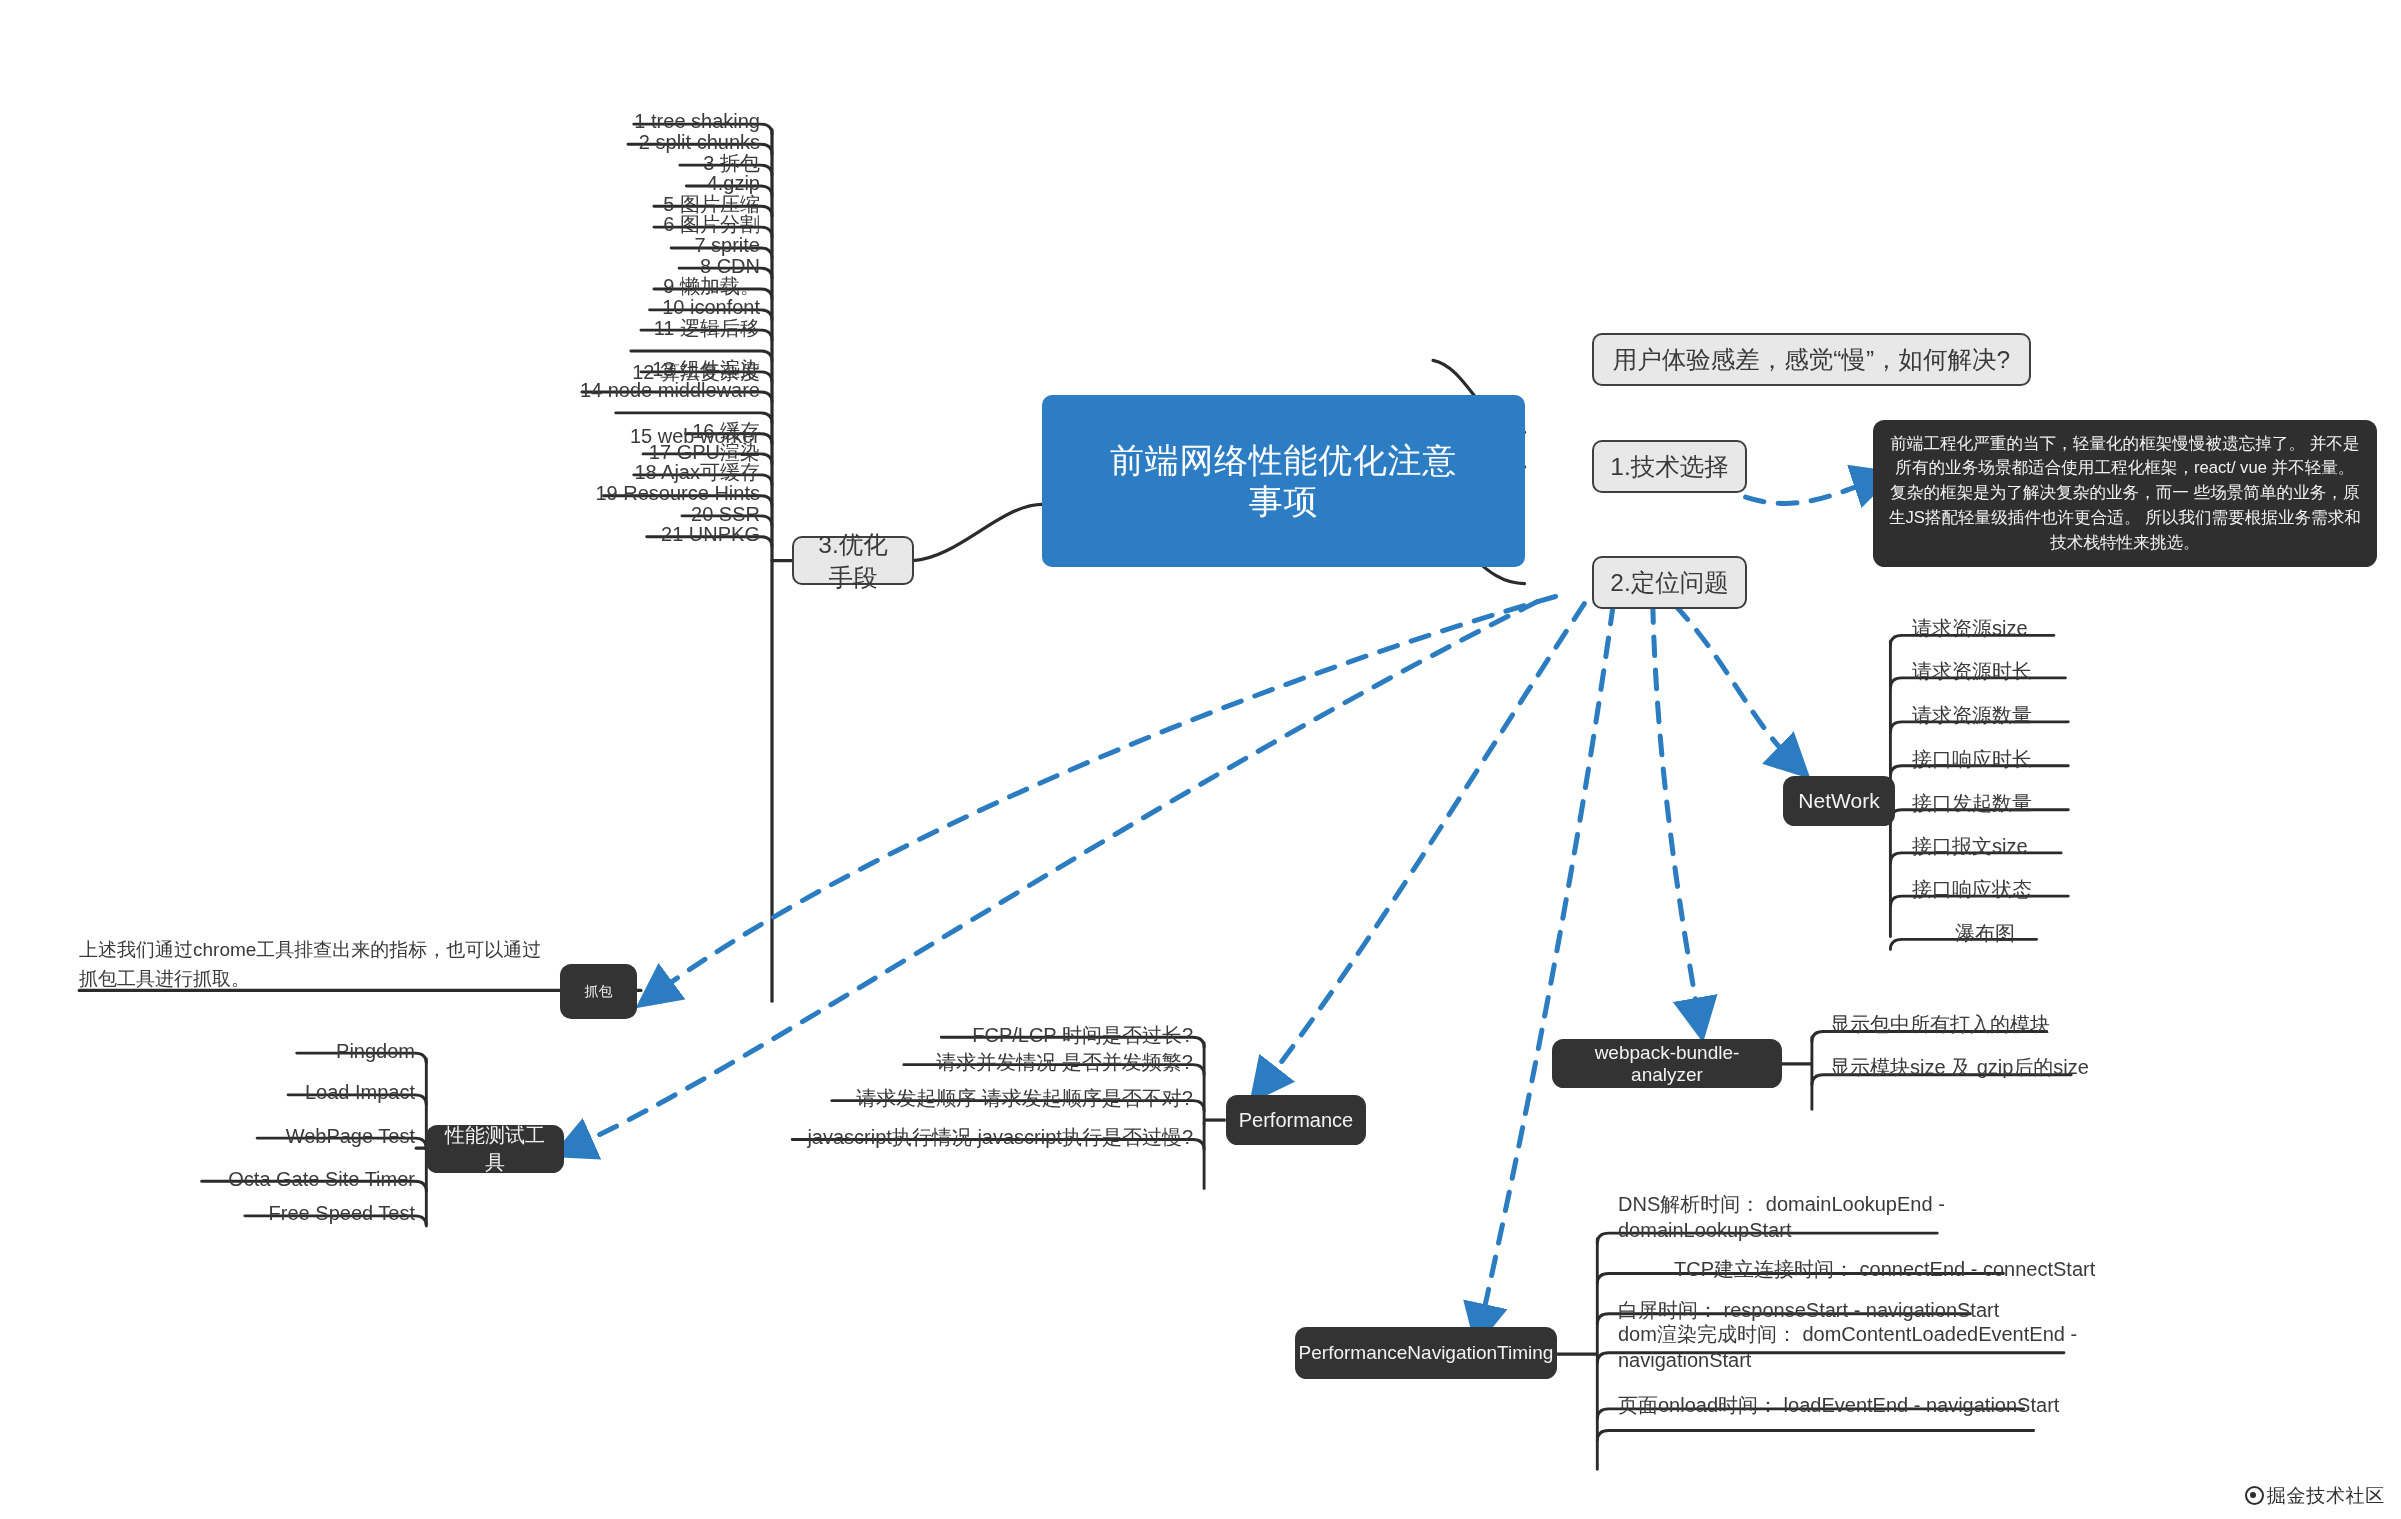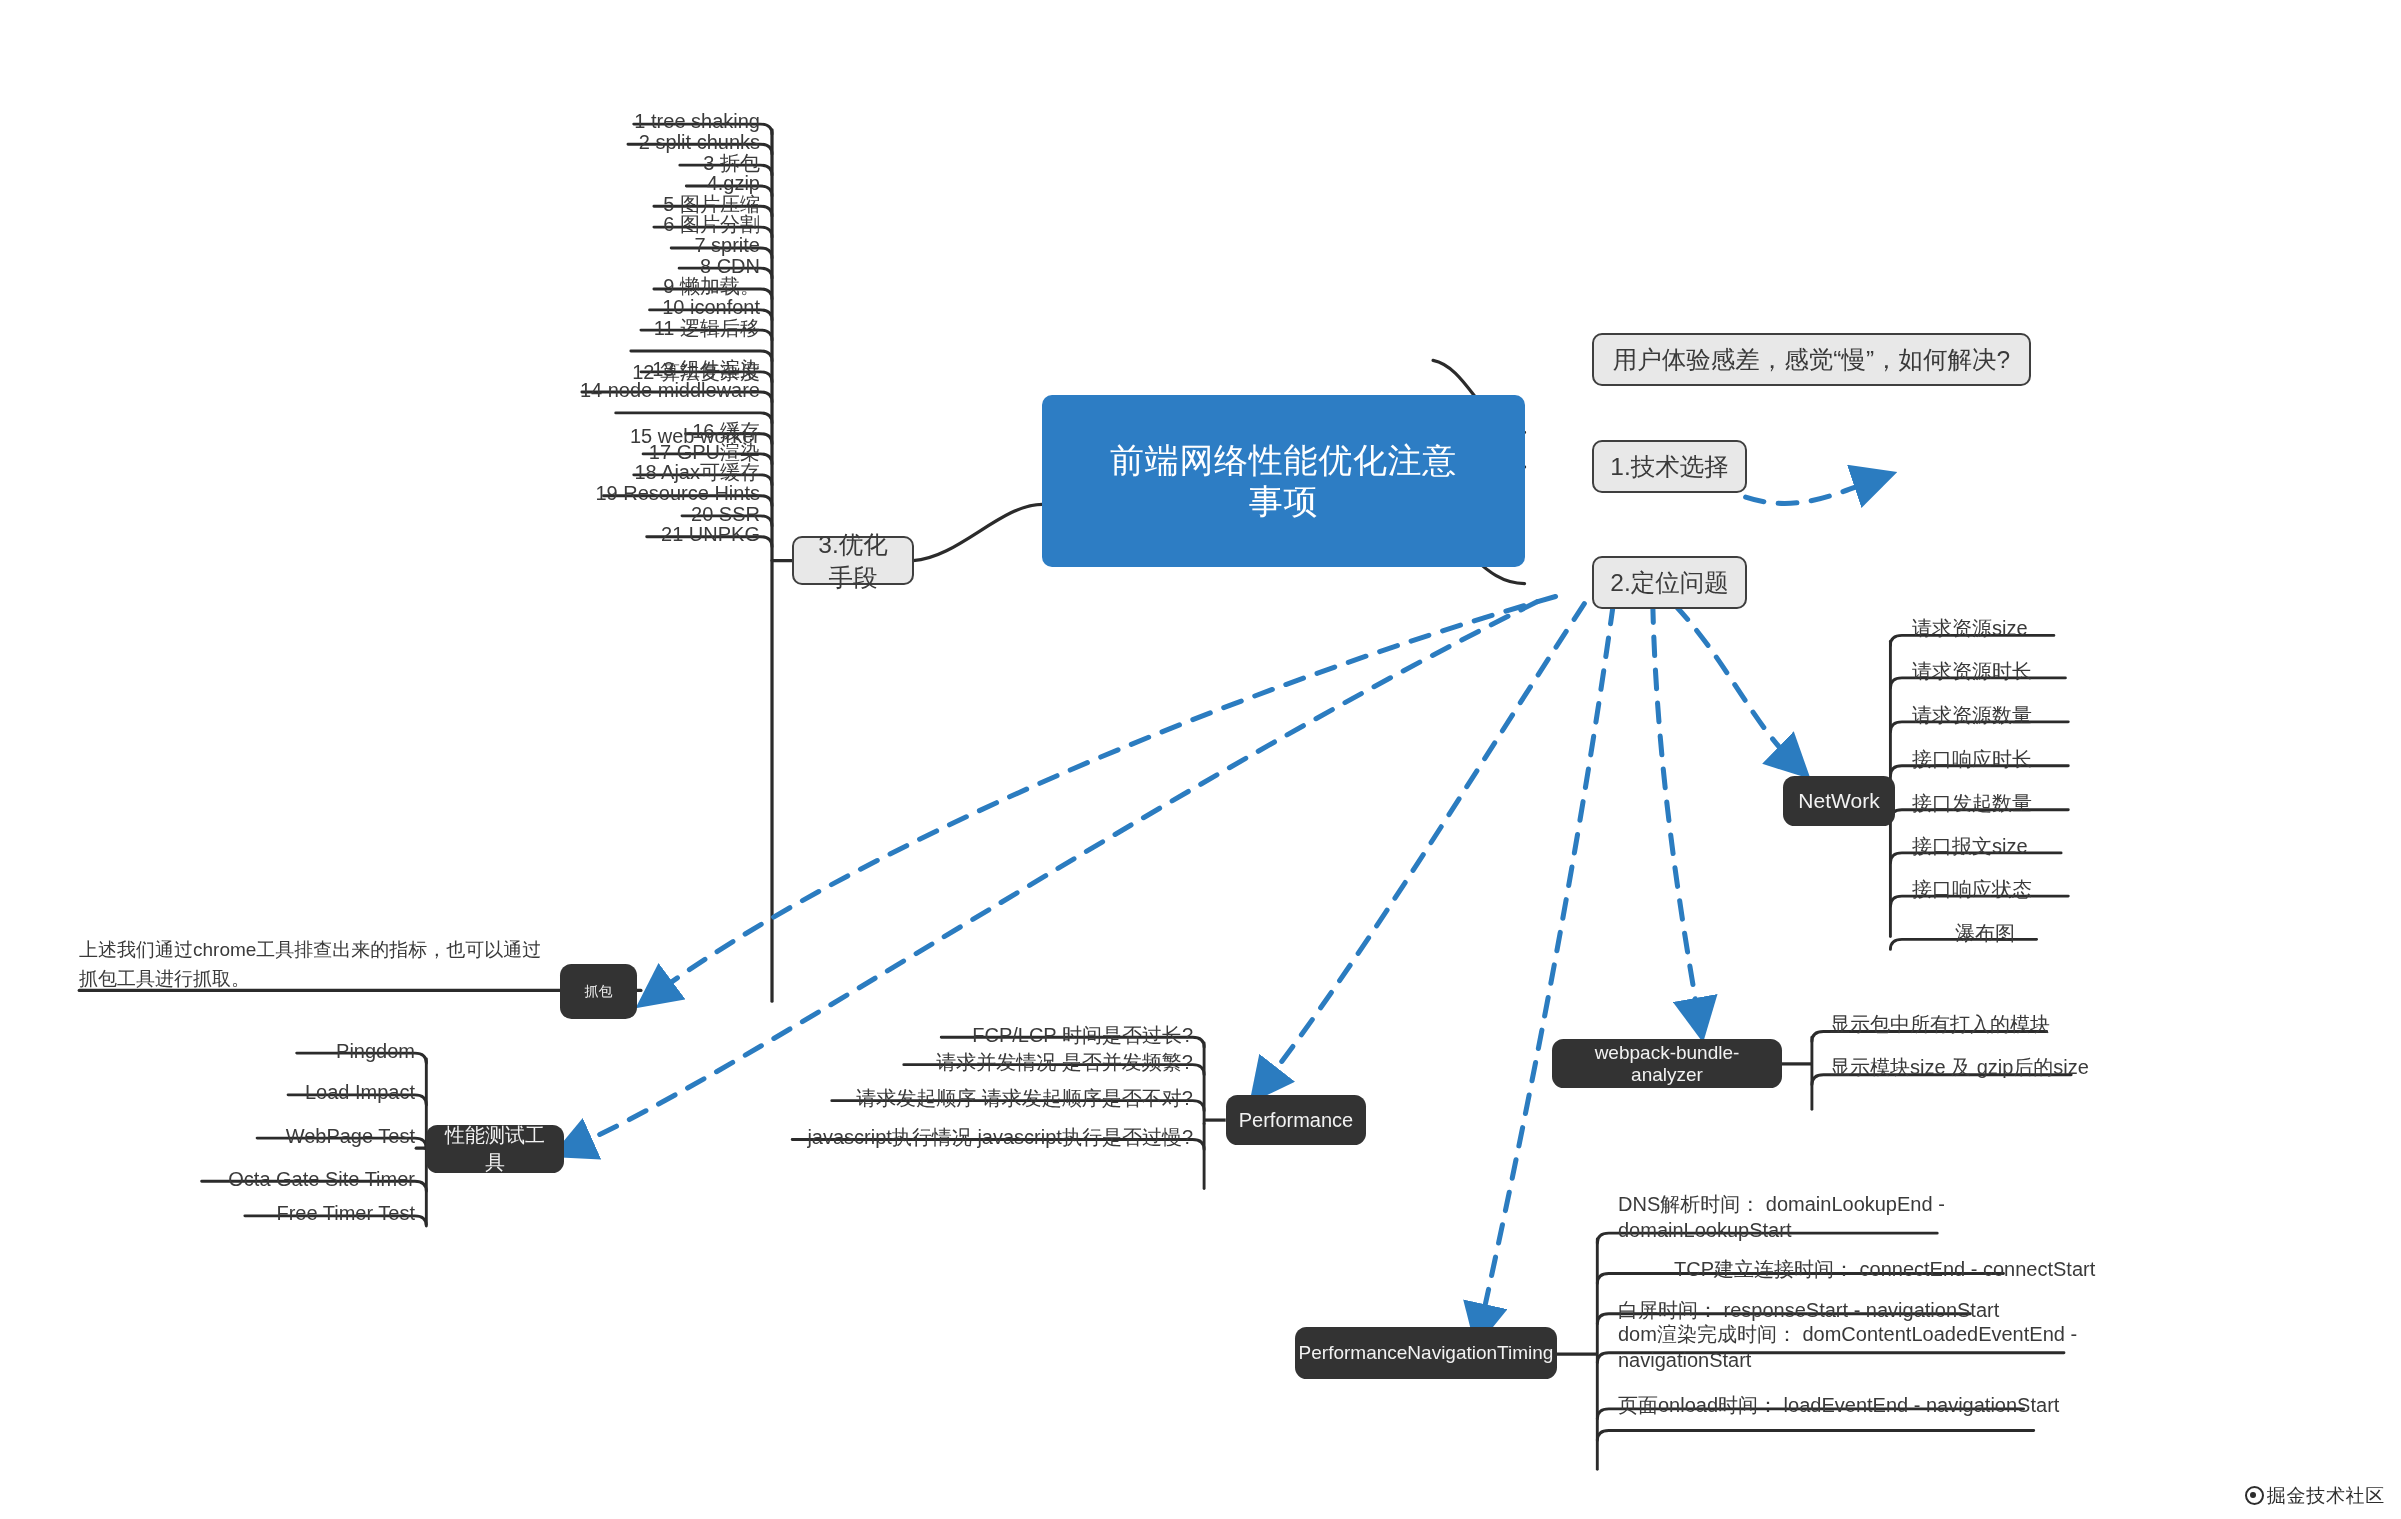--- a/index.html
+++ b/index.html
@@ -188,20 +188,25 @@
 事项</div>
 
   <div class="node gray" style="left:1592px;top:333px;width:439px;height:53px;">用户体验感差，感觉“慢”，如何解决?</div>
 
   <div class="node gray" style="left:1592px;top:440px;width:155px;height:53px;">1.技术选择</div>
 
   <div class="node gray" style="left:1592px;top:556px;width:155px;height:53px;">2.定位问题</div>
 
   <div class="node gray" style="left:792px;top:536px;width:122px;height:49px;">3.优化手段</div>
 
+  <div class="tip" style="position:absolute;left:1873px;top:420px;width:475px;">前端工程化严重的当下，轻量化的框架慢慢被遗忘掉了。
+并不是所有的业务场景都适合使用工程化框架，react/
+vue 并不轻量。复杂的框架是为了解决复杂的业务，而一
+些场景简单的业务，原生JS搭配轻量级插件也许更合适。
+所以我们需要根据业务需求和技术栈特性来挑选。</div>
 
   <div class="leaf" style="left:432px;top:109px;width:328px;">1 tree shaking</div>
   <div class="leaf" style="left:432px;top:130px;width:328px;">2 split chunks</div>
   <div class="leaf" style="left:432px;top:151px;width:328px;">3 拆包</div>
   <div class="leaf" style="left:432px;top:171px;width:328px;">4.gzip</div>
   <div class="leaf" style="left:432px;top:192px;width:328px;">5 图片压缩</div>
   <div class="leaf" style="left:432px;top:212px;width:328px;">6 图片分割</div>
   <div class="leaf" style="left:432px;top:233px;width:328px;">7 sprite</div>
   <div class="leaf" style="left:432px;top:254px;width:328px;">8 CDN</div>
   <div class="leaf" style="left:432px;top:274px;width:328px;">9 懒加载。</div>
@@ -220,21 +225,21 @@
 
   <div class="note" style="left:79px;top:936px;width:547px;">上述我们通过chrome工具排查出来的指标，也可以通过
 抓包工具进行抓取。</div>
   <div class="node dark" style="left:560px;top:964px;width:77px;height:55px;font-size:14px;">抓包</div>
 
   <div class="node dark" style="left:426px;top:1125px;width:138px;height:48px;font-size:20px;">性能测试工具</div>
   <div class="leaf" style="left:101px;top:1039px;width:314px;">Pingdom</div>
   <div class="leaf" style="left:101px;top:1080px;width:314px;">Load Impact</div>
   <div class="leaf" style="left:101px;top:1124px;width:314px;">WebPage Test</div>
   <div class="leaf" style="left:101px;top:1167px;width:314px;">Octa Gate Site Timer</div>
-  <div class="leaf" style="left:101px;top:1201px;width:314px;">Free Timer Test</div>
+  <div class="leaf" style="left:101px;top:1201px;width:314px;">Free Speed Test</div>
 
   <div class="node dark" style="left:1226px;top:1095px;width:140px;height:50px;font-size:20px;">Performance</div>
   <div class="leaf" style="left:785px;top:1023px;width:408px;">FCP/LCP 时间是否过长?</div>
   <div class="leaf" style="left:785px;top:1050px;width:408px;">请求并发情况 是否并发频繁?</div>
   <div class="leaf" style="left:785px;top:1086px;width:408px;">请求发起顺序 请求发起顺序是否不对?</div>
   <div class="leaf" style="left:785px;top:1125px;width:408px;">javascript执行情况 javascript执行是否过慢?</div>
 
   <div class="node dark" style="left:1783px;top:776px;width:112px;height:50px;font-size:21px;">NetWork</div>
   <div class="leaf l" style="left:1912px;top:616px;width:303px;">请求资源size</div>
   <div class="leaf l" style="left:1912px;top:659px;width:303px;">请求资源时长</div>

